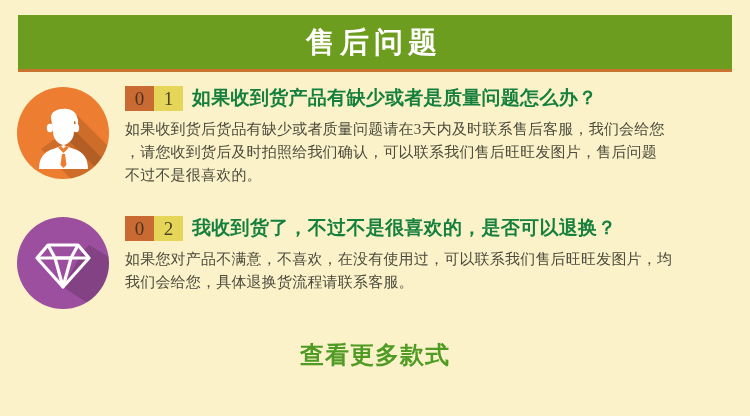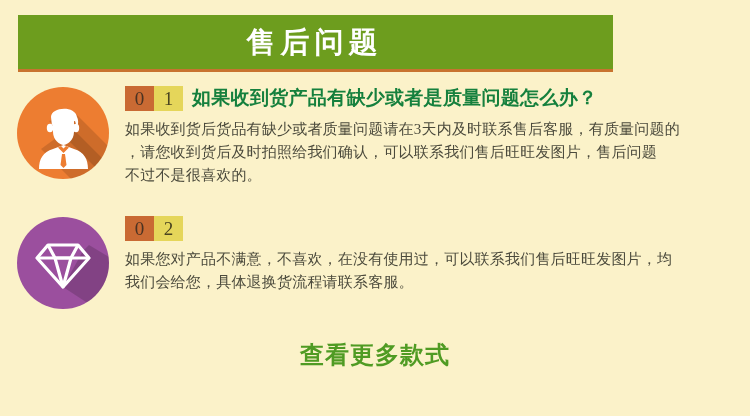--- a/index.html
+++ b/index.html
@@ -20,21 +20,21 @@
     width: 750px;
     height: 416px;
     background: #fbf2c9;
   }
 
   
   .banner {
     position: absolute;
     left: 18px;
     top: 15px;
-    width: 595px;
+    width: 714px;
     height: 57px;
     background: #6d9d1e;
     border-bottom: 3px solid #c8732f;
     box-sizing: border-box;
     display: flex;
     align-items: center;
     justify-content: center;
   }
   .banner-title {
     color: #ffffff;
@@ -184,21 +184,21 @@
     </div>
     <div class="faq-body">
       <div class="q-line">
         <span class="badge">
           <span class="d0">0</span>
           <span class="d1">1</span>
         </span>
         <span class="q-text">如果收到货产品有缺少或者是质量问题怎么办？</span>
       </div>
       <div class="a-text">
-        <div>如果收到货后货品有缺少或者质量问题请在3天内及时联系售后客服，有质量问题的</div>
+        <div>如果收到货后货品有缺少或者质量问题请在3天内及时联系售后客服，我们会给您</div>
         <div>，请您收到货后及时拍照给我们确认，可以联系我们售后旺旺发图片，售后问题</div>
         <div>不过不是很喜欢的。</div>
       </div>
     </div>
   </div>
 
   <div class="faq faq-2">
     <div class="icon-wrap">
       <div class="icon-circle purple">
         <svg viewBox="0 0 92 92" xmlns="http://www.w3.org/2000/svg">
@@ -215,20 +215,21 @@
           </g>
         </svg>
       </div>
     </div>
     <div class="faq-body">
       <div class="q-line">
         <span class="badge">
           <span class="d0">0</span>
           <span class="d1">2</span>
         </span>
+        <span class="q-text">我收到货了，不过不是很喜欢的，是否可以退换？</span>
       </div>
       <div class="a-text">
         <div>如果您对产品不满意，不喜欢，在没有使用过，可以联系我们售后旺旺发图片，均</div>
         <div>我们会给您，具体退换货流程请联系客服。</div>
       </div>
     </div>
   </div>
 
   <div class="cta">
     <a>查看更多款式</a>

